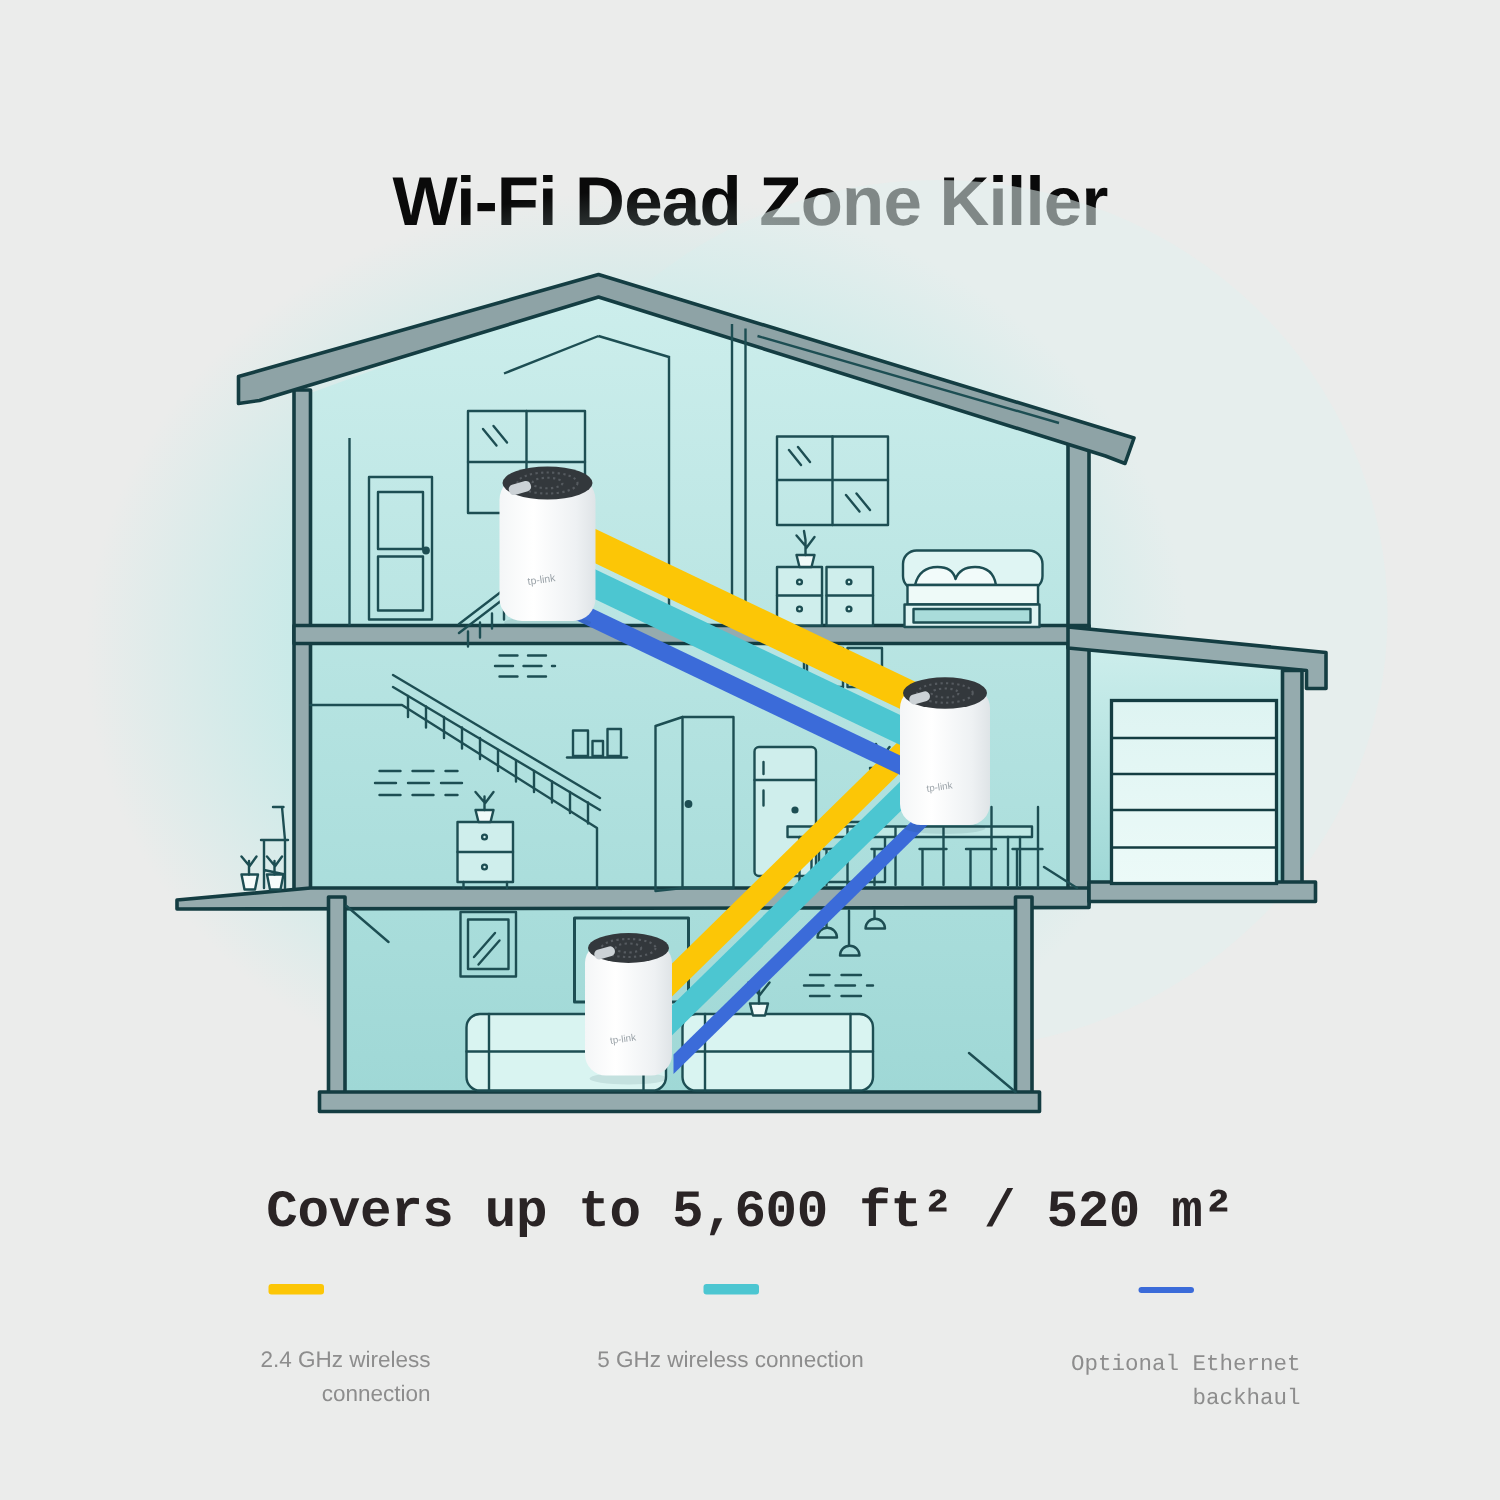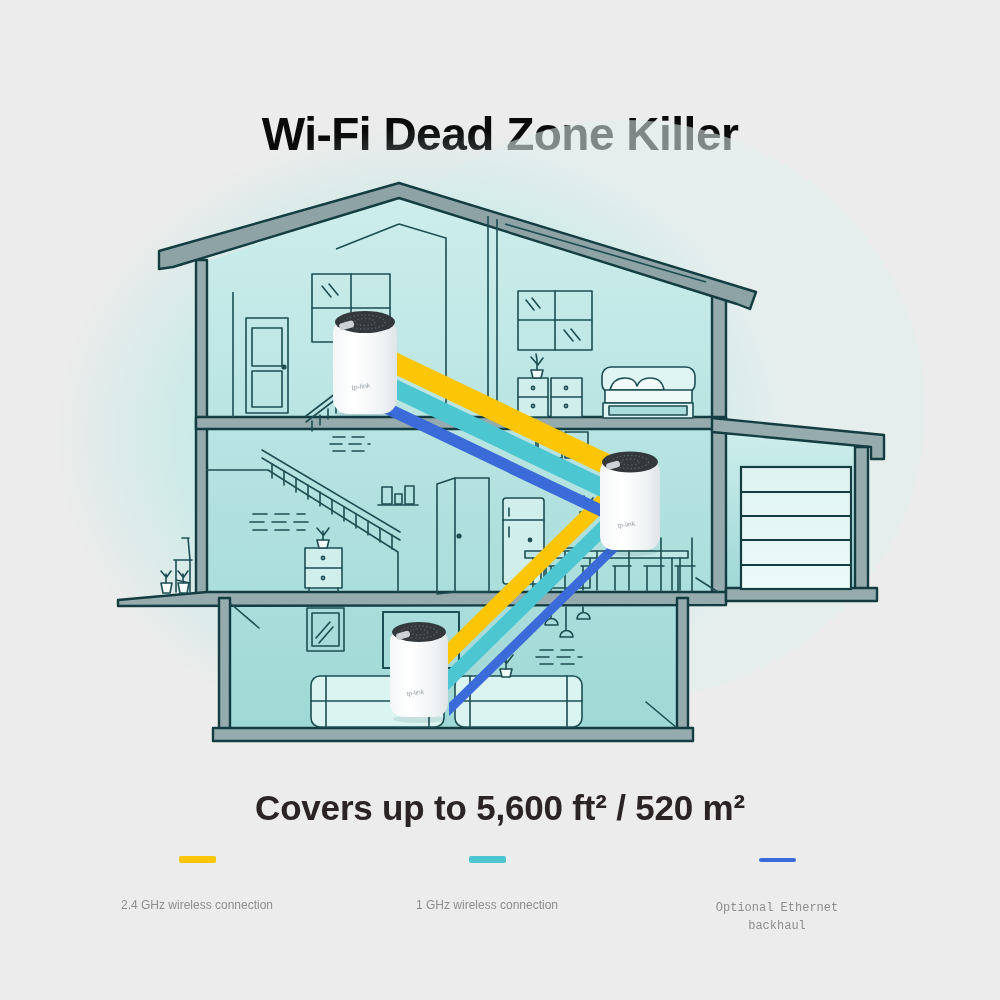--- a/index.html
+++ b/index.html
@@ -10,31 +10,32 @@
   }
   .page-title{
     position:absolute;top:76px;left:0;width:1000px;
     text-align:center;font-size:46px;font-weight:bold;color:#0a0a0a;
     letter-spacing:-0.5px;
   }
   .coverage{
     position:absolute;top:788px;left:0;width:1000px;
     text-align:center;font-size:35px;font-weight:bold;color:#2a2425;
     letter-spacing:-0.2px;
+    font-family:Liberation Mono, monospace;
   }
   .scene{position:absolute;top:0;left:0;}
   .legend{position:absolute;top:856px;left:0;width:1000px;height:110px;}
   .legend-item{position:absolute;width:230px;display:flex;flex-direction:column;align-items:center;}
   .legend-item.l0{left:82px;}
   .legend-item.l1{left:372px;}
   .legend-item.l2{left:662px;font-family:Liberation Mono, monospace;}
   .legend-bar{width:37px;height:7px;border-radius:2px;margin-bottom:33px;}
   .legend-bar.thin{height:4px;margin-top:2px;margin-bottom:37px;}
   .legend-label{
-    text-align:center;font-size:12px;line-height:1.5;color:#8d8d8d;
+    text-align:right;font-size:15px;line-height:1.5;color:#8d8d8d;
     max-width:180px;
   }
 </style>
 </head>
 <body>
 
 <h1 class="page-title">Wi-Fi Dead Zone Killer</h1>
 
 <svg class="scene" width="1000" height="1000" viewBox="0 0 1000 1000">
   <defs>
@@ -289,19 +290,19 @@
 
 <div class="coverage">Covers up to 5,600 ft² / 520 m²</div>
 
 <div class="legend">
   <div class="legend-item l0">
     <div class="legend-bar" style="background: rgb(252, 198, 6);"></div>
     <div class="legend-label">2.4 GHz wireless connection</div>
   </div>
   <div class="legend-item l1">
     <div class="legend-bar" style="background: rgb(76, 198, 209);"></div>
-    <div class="legend-label">1 GHz wireless connection</div>
+    <div class="legend-label">5 GHz wireless connection</div>
   </div>
   <div class="legend-item l2">
     <div class="legend-bar thin" style="background: rgb(59, 107, 217);"></div>
     <div class="legend-label">Optional Ethernet backhaul</div>
   </div>
 </div>
 
 </body></html>

